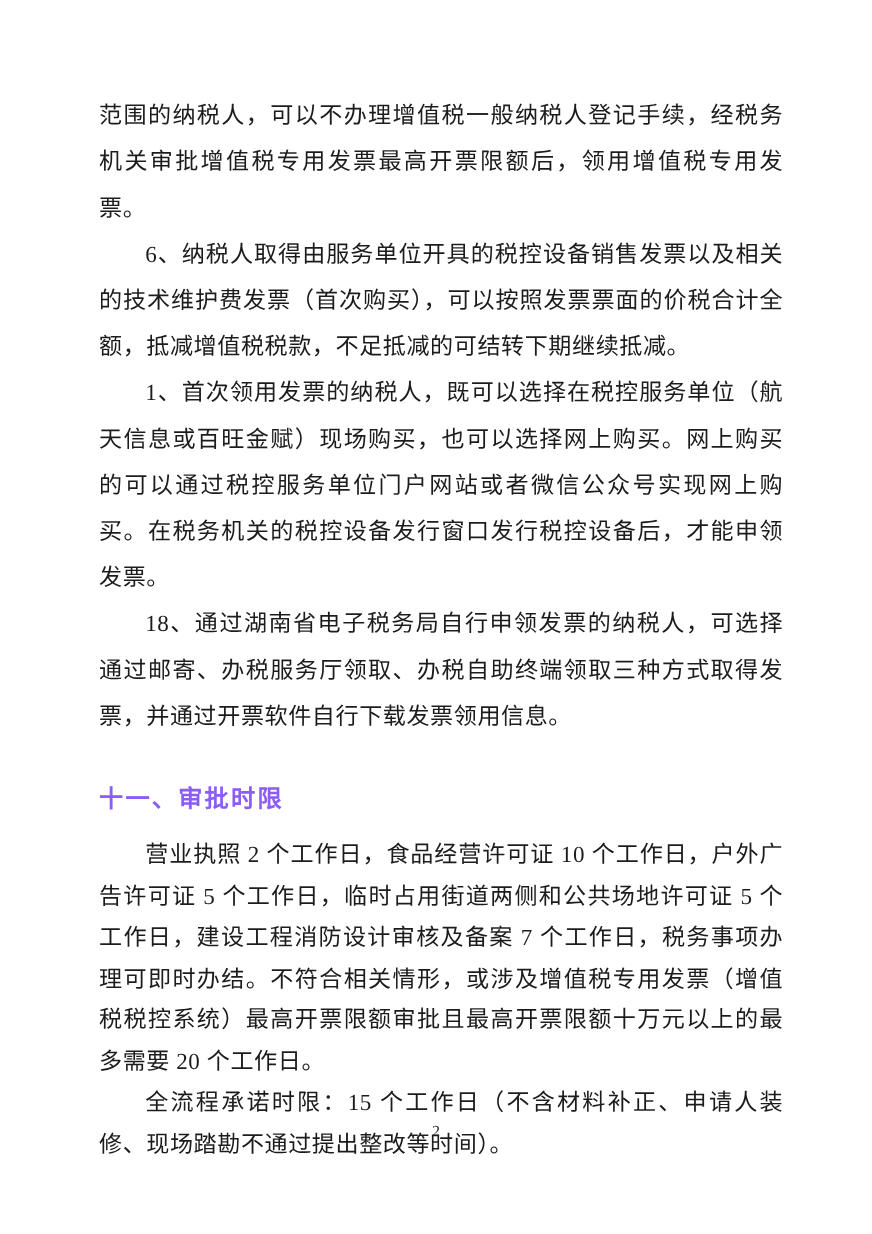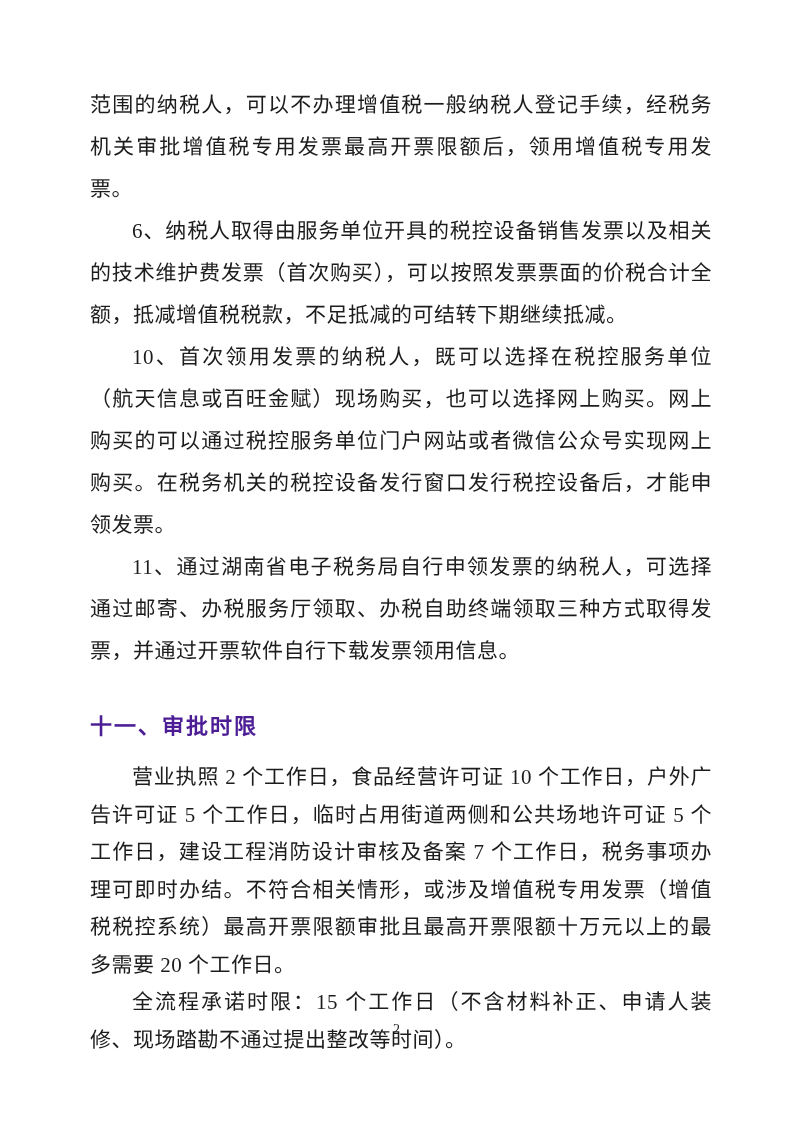--- a/index.html
+++ b/index.html
@@ -37,21 +37,21 @@
   .para.sec {
     line-height: 37.5px;
   }
   .heading {
     margin: 40px 0 17px 0;
     font-family: "Liberation Sans", "DejaVu Sans", sans-serif;
     font-weight: 700;
     font-size: 22px;
     line-height: 30px;
     letter-spacing: 2px;
-    color: #4c1d95;
+    color: #8b5cf6;
   }
   .footer {
     position: absolute;
     left: 0;
     right: 0;
     top: 1020px;
     text-align: center;
     font-size: 14px;
     line-height: 20px;
     color: #1c1c1c;
@@ -61,23 +61,23 @@
 </head>
 <body>
 
 <div class="page">
   <div class="content">
 
     <p class="para">范围的纳税人，可以不办理增值税一般纳税人登记手续，经税务机关审批增值税专用发票最高开票限额后，领用增值税专用发票。</p>
 
     <p class="para indent">6、纳税人取得由服务单位开具的税控设备销售发票以及相关的技术维护费发票（首次购买），可以按照发票票面的价税合计全额，抵减增值税税款，不足抵减的可结转下期继续抵减。</p>
 
-    <p class="para indent">10、首次领用发票的纳税人，既可以选择在税控服务单位（航天信息或百旺金赋）现场购买，也可以选择网上购买。网上购买的可以通过税控服务单位门户网站或者微信公众号实现网上购买。在税务机关的税控设备发行窗口发行税控设备后，才能申领发票。</p>
+    <p class="para indent">1、首次领用发票的纳税人，既可以选择在税控服务单位（航天信息或百旺金赋）现场购买，也可以选择网上购买。网上购买的可以通过税控服务单位门户网站或者微信公众号实现网上购买。在税务机关的税控设备发行窗口发行税控设备后，才能申领发票。</p>
 
-    <p class="para indent">11、通过湖南省电子税务局自行申领发票的纳税人，可选择通过邮寄、办税服务厅领取、办税自助终端领取三种方式取得发票，并通过开票软件自行下载发票领用信息。</p>
+    <p class="para indent">18、通过湖南省电子税务局自行申领发票的纳税人，可选择通过邮寄、办税服务厅领取、办税自助终端领取三种方式取得发票，并通过开票软件自行下载发票领用信息。</p>
 
     <h2 class="heading">十一、审批时限</h2>
 
     <p class="para indent sec">营业执照 2 个工作日，食品经营许可证 10 个工作日，户外广告许可证 5 个工作日，临时占用街道两侧和公共场地许可证 5 个工作日，建设工程消防设计审核及备案 7 个工作日，税务事项办理可即时办结。不符合相关情形，或涉及增值税专用发票（增值税税控系统）最高开票限额审批且最高开票限额十万元以上的最多需要 20 个工作日。</p>
 
     <p class="para indent sec">全流程承诺时限：15 个工作日（不含材料补正、申请人装修、现场踏勘不通过提出整改等时间）。</p>
 
   </div>
 
   <div class="footer">

